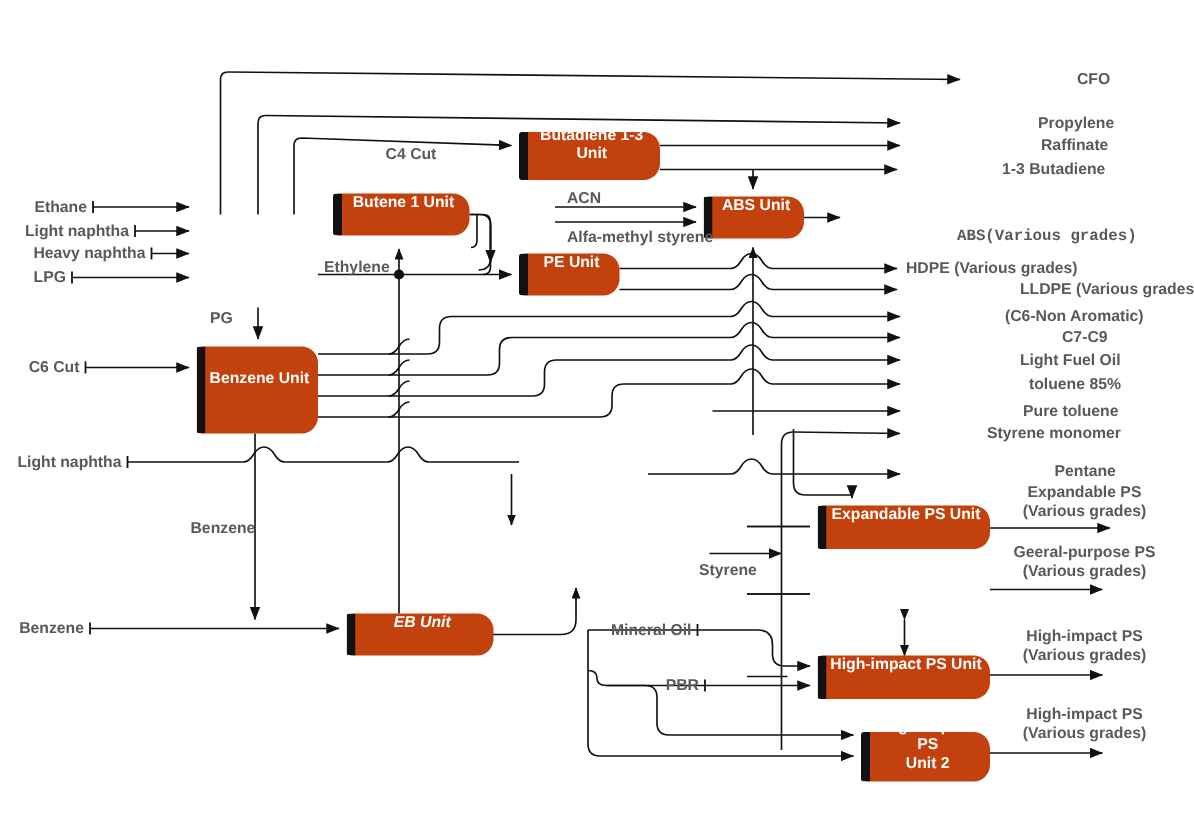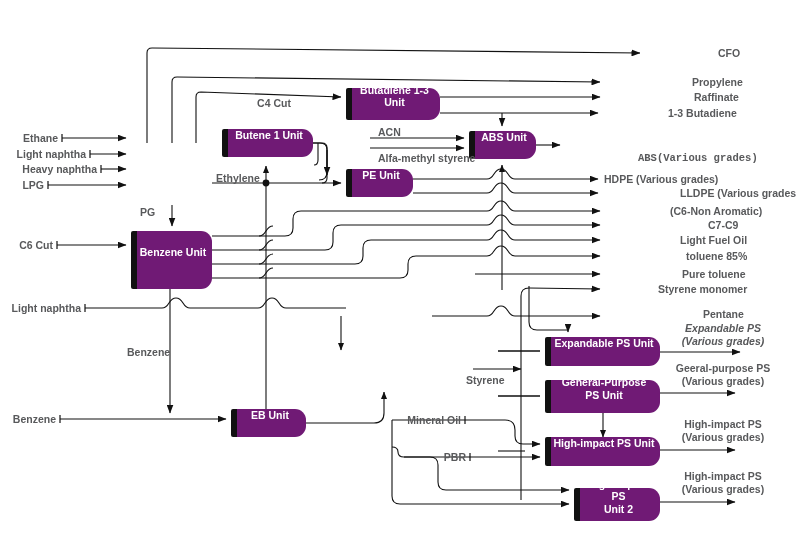--- a/index.html
+++ b/index.html
@@ -2,21 +2,21 @@
 <html><head>
 <meta charset="utf-8">
 <style>
   html,body{margin:0;padding:0;background:#ffffff;}
   body{width:796px;height:551px;overflow:hidden;
        font-family:"Liberation Sans","DejaVu Sans",sans-serif;}
   #stage{position:relative;width:796px;height:551px;background:#fff;}
   svg#wires{position:absolute;left:0;top:0;width:796px;height:551px;}
 
   .unit{position:absolute;box-sizing:border-box;
-        background:#701a75;color:#ffffff;font-weight:bold;font-size:10.5px;
+        background:#c2410c;color:#ffffff;font-weight:bold;font-size:10.5px;
         display:flex;align-items:center;justify-content:center;text-align:center;
         border-radius:2px 11px 11px 2px;
         border-left:6px solid #111111;
         line-height:1.18;padding:0 5px 16px 2px;}
   .lbl{position:absolute;color:#58595b;font-size:10.5px;font-weight:bold;
        white-space:nowrap;line-height:1.2;}
   .lbl.r{text-align:right;}
   .lbl.c{text-align:center;}
 </style>
 </head>
@@ -172,29 +172,25 @@
   </div>
   <div class="unit" style="left:469px;top:131px;width:67px;height:28px;">
     <span>ABS Unit</span>
   </div>
   <div class="unit" style="left:346px;top:169px;width:67px;height:28px;">
     <span>PE Unit</span>
   </div>
   <div class="unit" style="left:131px;top:231px;width:81px;height:58px;">
     <span>Benzene Unit</span>
   </div>
-  <div class="unit" style="left:231px;top:409px;width:75px;height:28px;">
+  <div class="unit" style="left:231px;top:409px;width:98px;height:28px;font-style:italic;">
     <span>EB Unit</span>
   </div>
   <div class="unit" style="left:545px;top:337px;width:115px;height:29px;text-align:center;">
     <span>Expandable PS Unit</span>
-  </div>
-  <div class="unit" style="left:545px;top:380px;width:115px;height:33px;">
-    <span style="white-space:pre-line;">General-Purpose
-PS Unit</span>
   </div>
   <div class="unit" style="left:545px;top:437px;width:115px;height:29px;text-align:right;">
     <span>High-impact PS Unit</span>
   </div>
   <div class="unit" style="left:574px;top:488px;width:86px;height:33px;">
     <span style="white-space:pre-line;">High-impact PS
 Unit 2</span>
   </div>
 
   <div class="lbl r" style="left:0px;top:132px;width:58px;">Ethane</div>
@@ -223,21 +219,21 @@
   <div class="lbl" style="left:604px;top:173px;">HDPE (Various grades)</div>
   <div class="lbl" style="left:636px;top:187px;padding-left:44px;">LLDPE (Various grades)</div>
   <div class="lbl" style="left:670px;top:205px;">(C6-Non Aromatic)</div>
   <div class="lbl" style="left:708px;top:219px;">C7-C9</div>
   <div class="lbl" style="left:680px;top:234px;">Light Fuel Oil</div>
   <div class="lbl" style="left:686px;top:250px;">toluene 85%</div>
   <div class="lbl" style="left:682px;top:268px;">Pure toluene</div>
   <div class="lbl" style="left:658px;top:283px;">Styrene monomer</div>
   <div class="lbl" style="left:703px;top:308px;">Pentane</div>
 
-  <div class="lbl c" style="left:650px;top:322px;width:146px;font-style:italic;">
+  <div class="lbl c" style="left:650px;top:322px;width:146px;">
     <div>Expandable PS</div>
     <div>(Various grades)</div>
   </div>
   <div class="lbl c" style="left:650px;top:362px;width:146px;">
     <div>Geeral-purpose PS</div>
     <div>(Various grades)</div>
   </div>
   <div class="lbl c" style="left:650px;top:418px;width:146px;">
     <div>High-impact PS</div>
     <div>(Various grades)</div>

